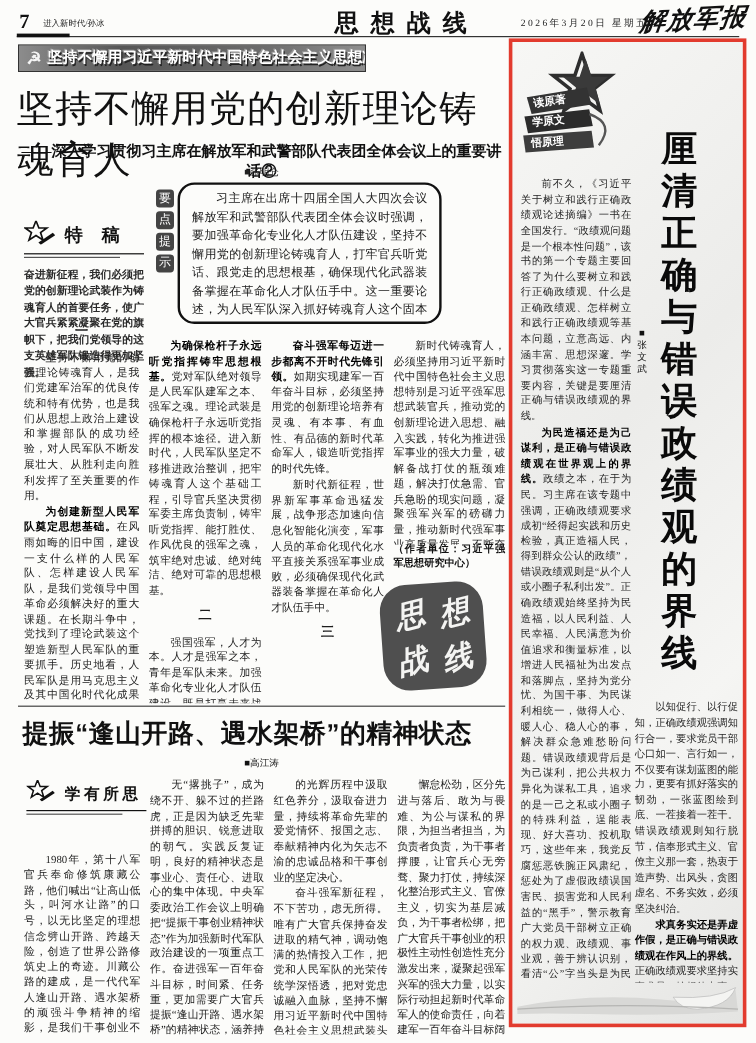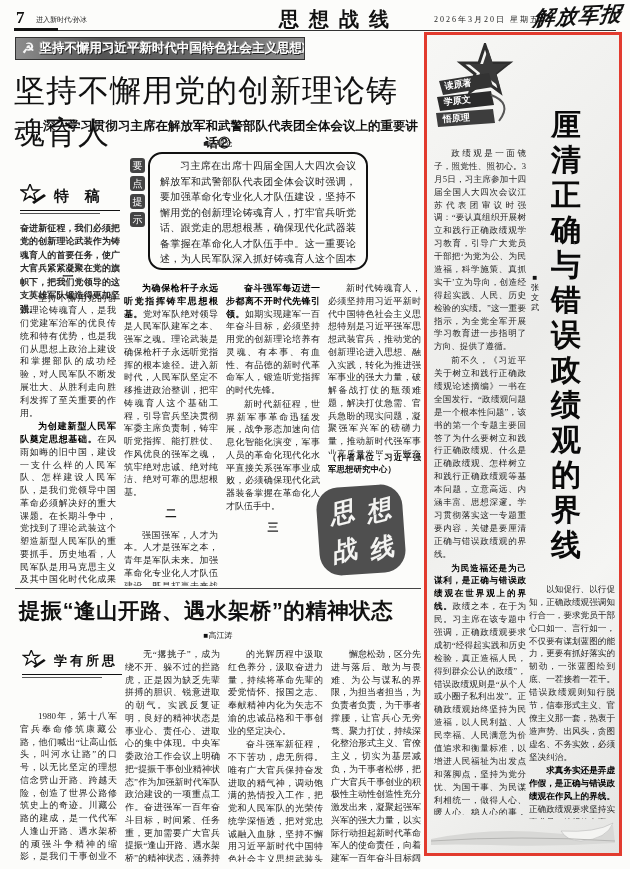--- a/index.html
+++ b/index.html
@@ -209,21 +209,20 @@
         <g>
             <polygon points="3,70 60,66 62,80 5,84" fill="#3d3d3d"></polygon>
             <text x="10" y="79" transform="rotate(-4 10 79)">悟原理</text>
           </g>
         <path d="M58,52 Q80,60 66,78" fill="none" stroke="#555" stroke-width="2"></path>
       </g>
     </svg>
   </div>
 
   <div class="r-colA" data-name="right-article-column-1">
-      <p class="para">政绩观是一面镜子，照党性、照初心。3月5日，习主席参加十四届全国人大四次会议江苏代表团审议时强调：“要认真组织开展树立和践行正确政绩观学习教育，引导广大党员干部把‘为党为公、为民造福，科学施策、真抓实干’立为导向，创造经得起实践、人民、历史检验的实绩。”这一重要指示，为全党全军开展学习教育进一步指明了方向、提供了遵循。</p>
       <p class="para">前不久，《习近平关于树立和践行正确政绩观论述摘编》一书在全国发行。“政绩观问题是一个根本性问题”，该书的第一个专题主要回答了为什么要树立和践行正确政绩观、什么是正确政绩观、怎样树立和践行正确政绩观等基本问题，立意高远、内涵丰富、思想深邃。学习贯彻落实这一专题重要内容，关键是要厘清正确与错误政绩观的界线。</p>
       <p class="para"><span class="lead">为民造福还是为己谋利，是正确与错误政绩观在世界观上的界线。</span>政绩之本，在于为民。习主席在该专题中强调，正确政绩观要求成初“经得起实践和历史检验，真正造福人民，得到群众公认的政绩”，错误政绩观则是“从个人或小圈子私利出发”。正确政绩观始终坚持为民造福，以人民利益、人民幸福、人民满意为价值追求和衡量标准，以增进人民福祉为出发点和落脚点，坚持为党分忧、为国干事、为民谋利相统一，做得人心、暖人心、稳人心的事，解决群众急难愁盼问题。错误政绩观背后是为己谋利，把公共权力异化为谋私工具，追求的是一己之私或小圈子的特殊利益，逞能表现、好大喜功、投机取巧，这些年来，我党反腐惩恶铁腕正风肃纪，惩处为了虚假政绩误国害民、损害党和人民利益的“黑手”，警示教育广大党员干部树立正确的权力观、政绩观、事业观，善于辨认识别，看清“公”字当头是为民所用、为民所系的正道，看清“私”字作祟是贪腐歧途的起点。</p>
     </div>
 
   <div class="v-title" data-name="right-article-vertical-title">
       <span class="vchar">厘</span>
       <span class="vchar">清</span>
       <span class="vchar">正</span>
       <span class="vchar">确</span>
       <span class="vchar">与</span>

